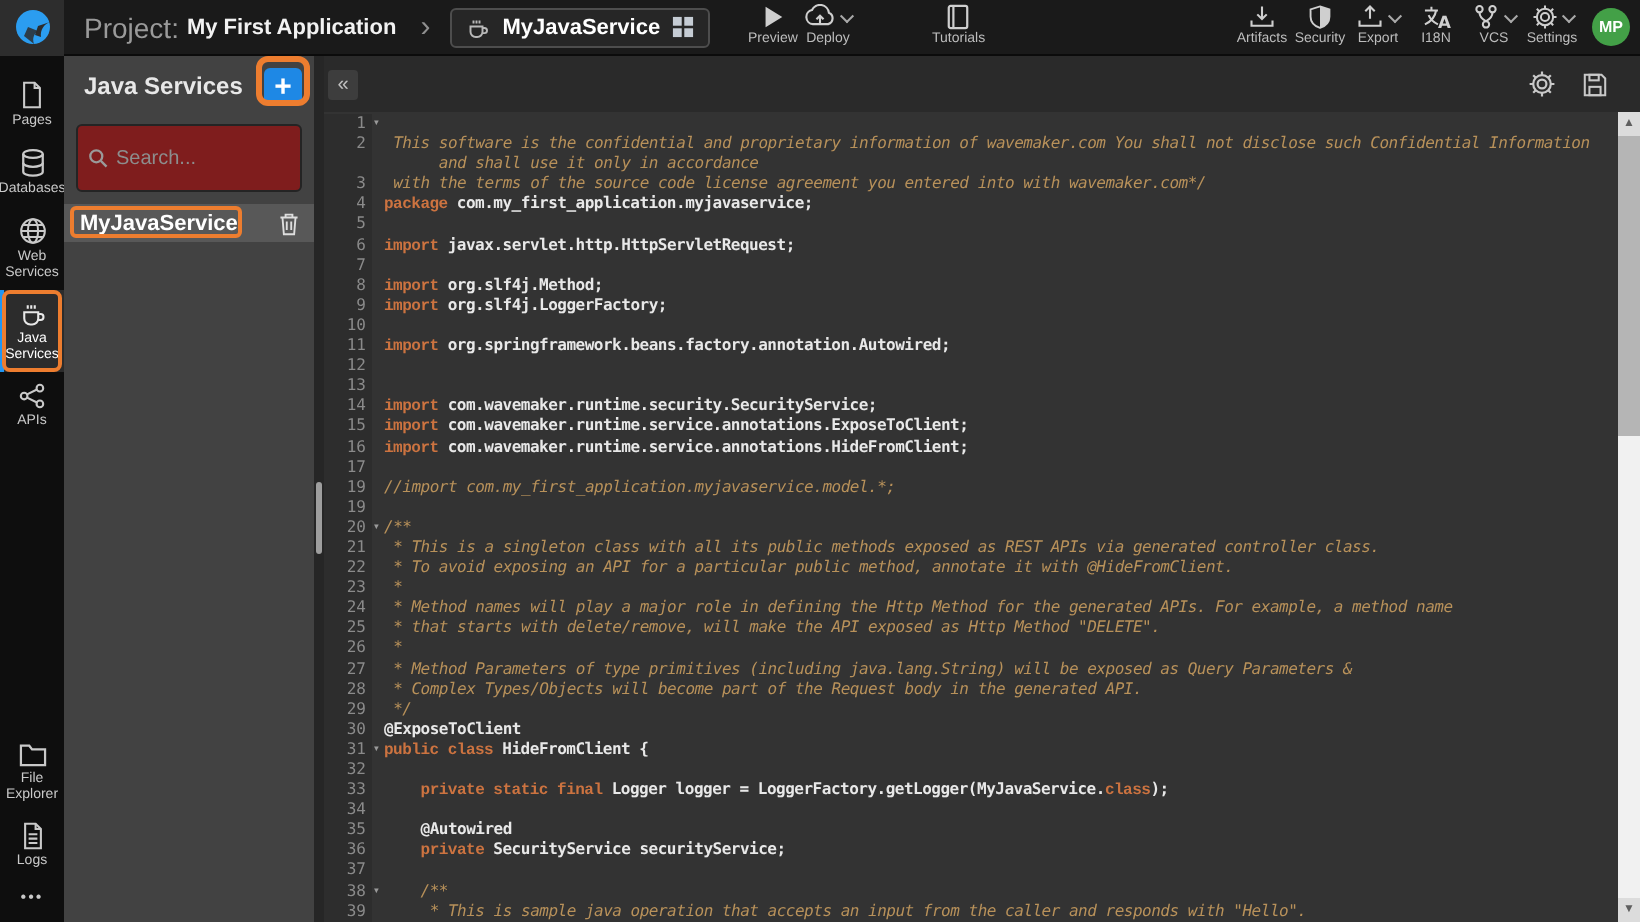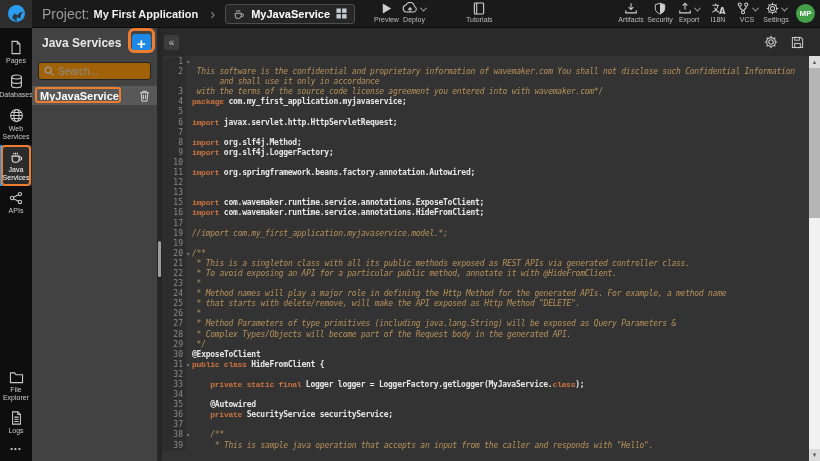--- a/index.html
+++ b/index.html
@@ -42,22 +42,22 @@
   .anno-ring { position:absolute; border:2px solid var(--annotation,#ED7D2F); border-radius:4px; pointer-events:none; z-index:9; }
   .side-spacer { flex:1; }
 
   
   .panel { width:125px; background:#424242; display:flex; flex-direction:column; position:relative; }
   .panel-header { height:26px; display:flex; align-items:center; padding:4px 6px 0 10px; position:relative; }
   .panel-title { font-size:12px; font-weight:bold; color:#e8e8e8; white-space:nowrap; }
   .add-btn { margin-left:auto; width:19px; height:19px; background:var(--add-button,#1E88E5); color:#fff;
              border-radius:3px; display:flex; align-items:center; justify-content:center;
              font-size:15px; font-weight:bold; line-height:1; cursor:pointer; }
-  .search-box { margin:8px 6px 6px 6px; height:18px; background:#a16207; border:1px solid #242424; border-radius:3px;
-                display:flex; align-items:center; padding:0 5px; gap:4px; }
+  .search-box { margin:8px 6px 6px 6px; height:18px; background:#7f1d1d; border:1px solid #242424; border-radius:3px;
+                display:flex; align-items:center; padding:16px 5px; gap:4px; }
   .search-box input { flex:1; min-width:0; background:transparent; border:none; outline:none;
                       color:#cccccc; font-size:10px; font-family:"Liberation Sans",sans-serif; }
   .search-box input::placeholder { color:#8d8d8d; }
   .svc-row { height:19px; background:#585858; display:flex; align-items:center; position:relative; cursor:pointer; }
   .svc-name { font-size:11px; font-weight:bold; color:#ffffff; margin-left:8px; white-space:nowrap; }
   .svc-trash { margin-left:auto; margin-right:7px; color:#dedede; display:flex; }
 
   
   .divider { width:5px; background:#262626; position:relative; }
   .divider-handle { position:absolute; top:213px; left:1px; width:3px; height:36px; background:#9e9e9e; border-radius:2px; cursor:col-resize; }
@@ -338,20 +338,21 @@
             <div class="crow"><span class="ln">4</span><span class="ctext"><span class="seg-k">package </span><span class="seg-p">com.my_first_application.myjavaservice;</span></span></div>
             <div class="crow"><span class="ln">5</span><span class="ctext"></span></div>
             <div class="crow"><span class="ln">6</span><span class="ctext"><span class="seg-k">import </span><span class="seg-p">javax.servlet.http.HttpServletRequest;</span></span></div>
             <div class="crow"><span class="ln">7</span><span class="ctext"></span></div>
             <div class="crow"><span class="ln">8</span><span class="ctext"><span class="seg-k">import </span><span class="seg-p">org.slf4j.Method;</span></span></div>
             <div class="crow"><span class="ln">9</span><span class="ctext"><span class="seg-k">import </span><span class="seg-p">org.slf4j.LoggerFactory;</span></span></div>
             <div class="crow"><span class="ln">10</span><span class="ctext"></span></div>
             <div class="crow"><span class="ln">11</span><span class="ctext"><span class="seg-k">import </span><span class="seg-p">org.springframework.beans.factory.annotation.Autowired;</span></span></div>
             <div class="crow"><span class="ln">12</span><span class="ctext"></span></div>
             <div class="crow"><span class="ln">13</span><span class="ctext"></span></div>
+            <div class="crow"><span class="ln">14</span><span class="ctext"><span class="seg-k">import </span><span class="seg-p">com.wavemaker.runtime.security.SecurityService;</span></span></div>
             <div class="crow"><span class="ln">15</span><span class="ctext"><span class="seg-k">import </span><span class="seg-p">com.wavemaker.runtime.service.annotations.ExposeToClient;</span></span></div>
             <div class="crow"><span class="ln">16</span><span class="ctext"><span class="seg-k">import </span><span class="seg-p">com.wavemaker.runtime.service.annotations.HideFromClient;</span></span></div>
             <div class="crow"><span class="ln">17</span><span class="ctext"></span></div>
             <div class="crow"><span class="ln">19</span><span class="ctext"><span class="seg-c">//import com.my_first_application.myjavaservice.model.*;</span></span></div>
             <div class="crow"><span class="ln">19</span><span class="ctext"></span></div>
             <div class="crow"><span class="ln">20<span class="fold">▾</span></span><span class="ctext"><span class="seg-c">/**</span></span></div>
             <div class="crow"><span class="ln">21</span><span class="ctext"><span class="seg-c"> * This is a singleton class with all its public methods exposed as REST APIs via generated controller class.</span></span></div>
             <div class="crow"><span class="ln">22</span><span class="ctext"><span class="seg-c"> * To avoid exposing an API for a particular public method, annotate it with @HideFromClient.</span></span></div>
             <div class="crow"><span class="ln">23</span><span class="ctext"><span class="seg-c"> *</span></span></div>
             <div class="crow"><span class="ln">24</span><span class="ctext"><span class="seg-c"> * Method names will play a major role in defining the Http Method for the generated APIs. For example, a method name</span></span></div>

